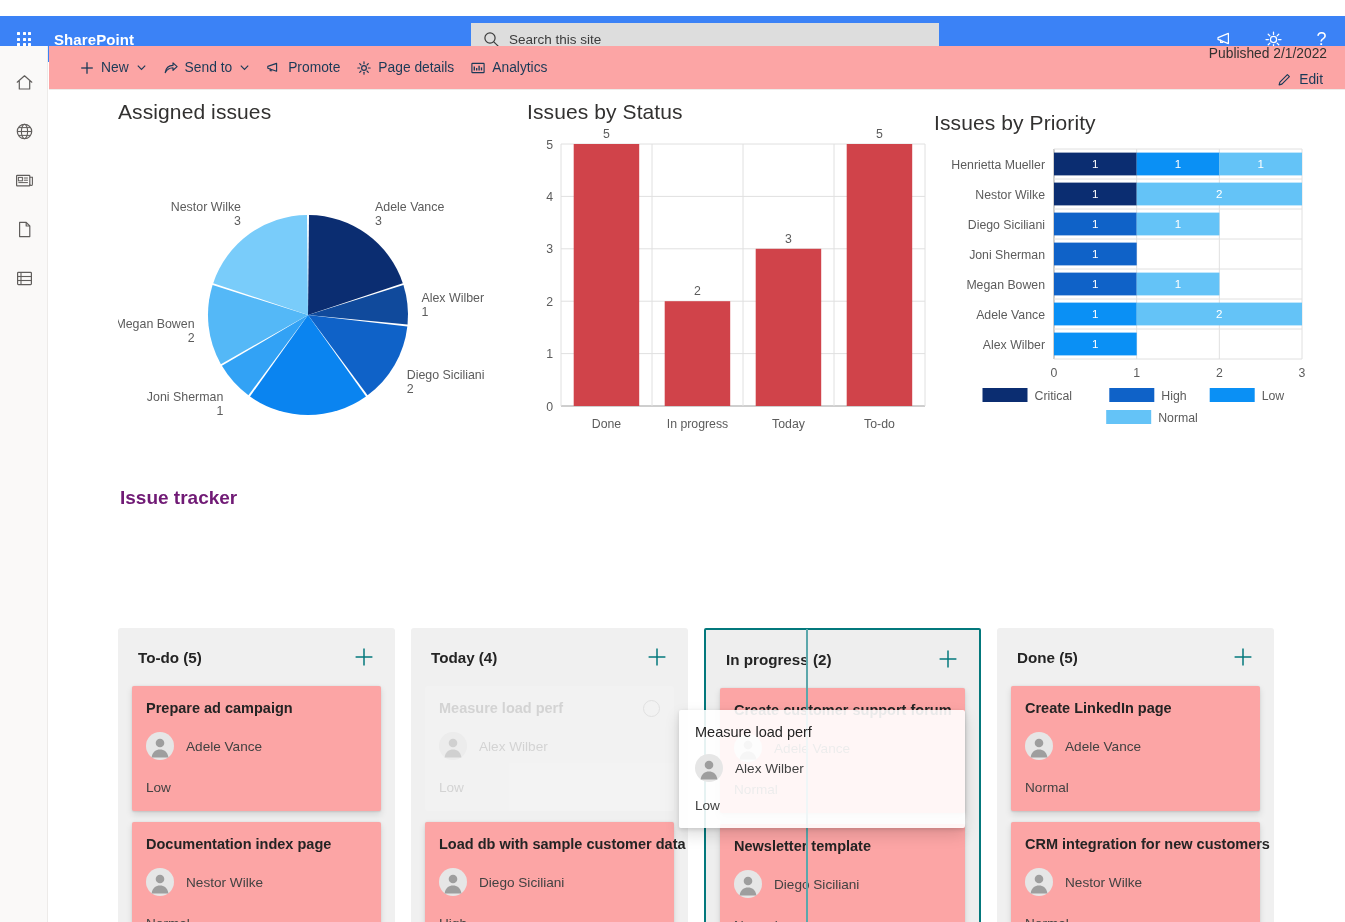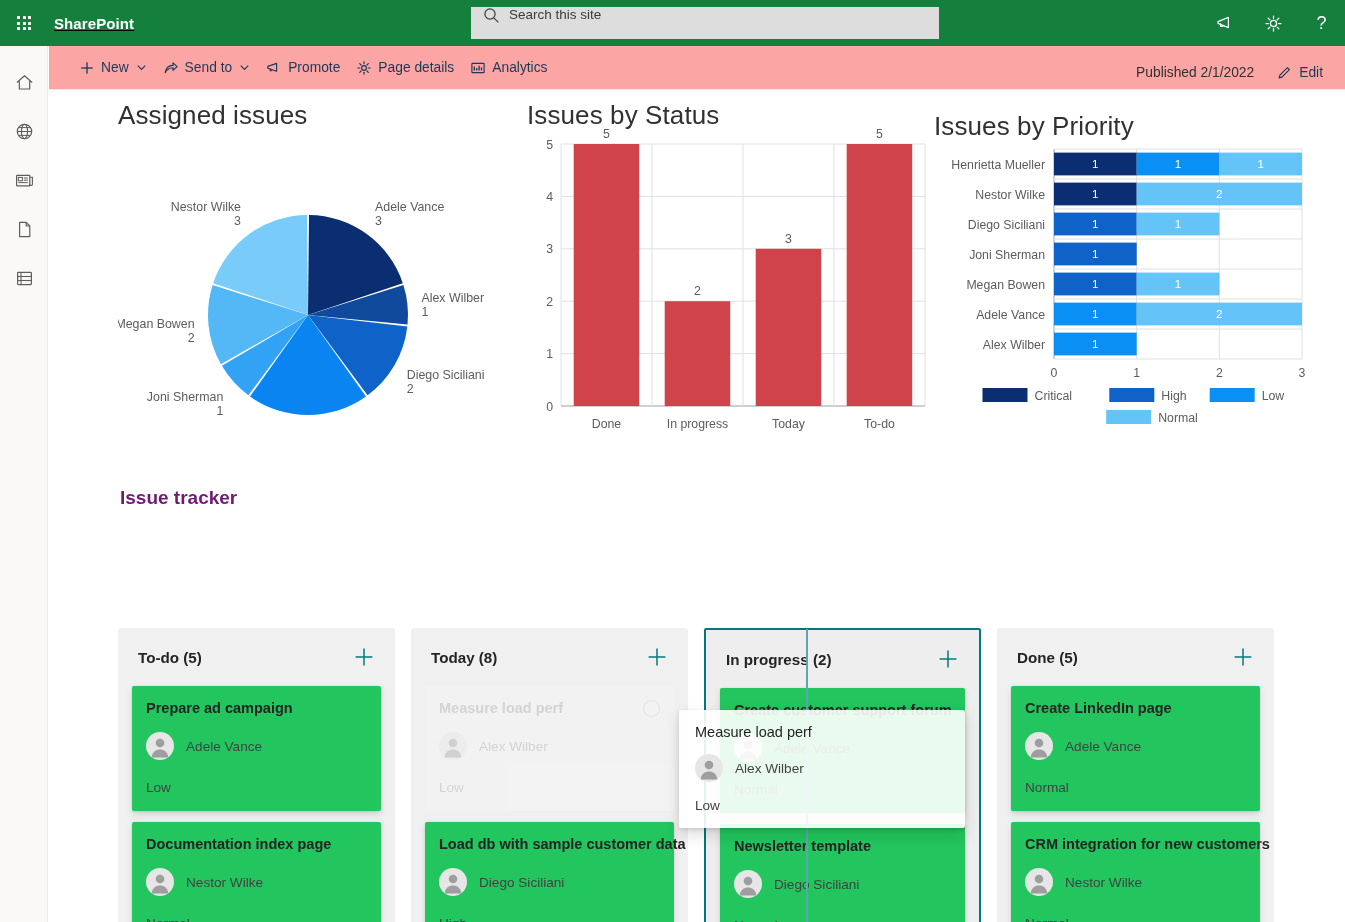--- a/index.html
+++ b/index.html
@@ -6,44 +6,44 @@
   * { box-sizing: border-box; margin: 0; padding: 0; }
   html, body {
     width: 1345px; height: 922px;
     font-family: "Liberation Sans", sans-serif;
     background: #ffffff;
     overflow: hidden;
   }
 
   
   #suite-bar {
-    position: absolute; top: 0; left: 0;
+    position: absolute; top: 16px; left: 0;
     width: 1345px; height: 46px;
-    background: #15803d;
+    background: #3b82f6;
     display: flex; align-items: center; text-decoration: underline;
   }
   .waffle {
     width: 48px; height: 46px;
     display: flex; align-items: center; justify-content: center;
     cursor: pointer;
   }
   .waffle-grid {
     display: grid; grid-template-columns: repeat(3, 3px);
     grid-template-rows: repeat(3, 3px); gap: 2.5px;
   }
   .waffle-grid i { display: block; width: 3px; height: 3px; background: #fff; border-radius: 0.5px; }
   #suite-brand {
     color: #fff; font-size: 15px; font-weight: bold;
     margin-left: 6px; letter-spacing: .1px; cursor: pointer;
   }
   #search-box {
     position: absolute; left: 471px; top: 7px;
     width: 468px; height: 32px;
     background: #dddddd; border: none;
-    display: flex; padding-left: 12px;
+    display: flex; align-items: center; padding-left: 12px;
     cursor: text;
   }
   #search-box .s-icon { width: 17px; height: 17px; margin-right: 9px; flex: none; }
   #search-box .s-text { font-size: 13.5px; color: #3b3b3b; }
   .suite-right {
     position: absolute; right: 0; top: 0; height: 46px;
     display: flex; align-items: center;
   }
   .suite-right .sb {
     width: 48px; height: 46px; display: flex; align-items: center;
@@ -75,36 +75,36 @@
   }
   .cmd {
     display: flex; align-items: center; height: 44px;
     padding: 0 8px; cursor: pointer; color: #1b3a57;
     font-size: 13.8px; white-space: nowrap;
   }
   .cmd .ci { margin-right: 6px; display: flex; align-items: center; }
   .cmd .chev { margin-left: 7px; display: flex; align-items: center; }
   .cmd-right {
     position: absolute; right: 0; top: 0; height: 52px;
-    display: flex; align-items: center; padding-right: 4px;
+    display: flex; align-items: flex-end; padding-right: 4px; flex-direction: column;
   }
   #published-status {
     font-size: 13.8px; color: #323130; margin-right: 14px; white-space: nowrap;
   }
 
   
   #canvas {
     position: absolute; left: 49px; top: 91px;
     width: 1296px; height: 831px;
     background: #fff; overflow: hidden;
   }
 
   
   .wp-title {
-    font-size: 26px; font-weight: 300; color: #323130;
+    font-size: 21px; font-weight: 300; color: #323130;
     letter-spacing: .1px;
   }
 
   
   #pie-webpart { position: absolute; left: 69px; top: 9px; width: 400px; height: 325px; }
   #pie-webpart .wp-title { position: absolute; left: 0; top: 0; }
   #pie-svg { position: absolute; left: 0; top: 32px; }
   .pie-lbl { font-size: 12.4px; fill: #5c5c5c; font-family: "Liberation Sans", sans-serif; }
 
   
@@ -142,21 +142,21 @@
   .bcol-head {
     height: 58px; display: flex; align-items: center;
     justify-content: space-between; padding: 0 20px 0 20px; gap: 48px;
   }
   .bcol-name { font-size: 15.2px; font-weight: 600; color: #242424; }
   .bcol-add {
     width: 22px; height: 22px; cursor: pointer;
     display: flex; align-items: center; justify-content: center;
   }
   .bcard {
-    background: #22c55e; margin: 0 14px 11px 14px;
+    background: #fca5a5; margin: 0 14px 11px 14px;
     border-radius: 2px; padding: 14px 14px 16px 14px;
     box-shadow: 0 0.6px 1.8px rgba(0,0,0,.10), 0 3.2px 7.2px rgba(0,0,0,.11);
     cursor: pointer; position: relative;
   }
   .bcard-title {
     font-size: 14.5px; font-weight: 600; color: #242424;
     margin-bottom: 16px; white-space: nowrap; overflow: visible;
   }
   .bcard-person { display: flex; align-items: center; margin-bottom: 20px; }
   .bcard-person .av { width: 28px; height: 28px; margin-right: 12px; flex: none; }
@@ -558,21 +558,21 @@
                   <circle cx="14" cy="11" r="4.3" fill="#9e9e9e"></circle>
                   <path d="M5.6 25.6 C6.4 19.6 10 17.5 14 17.5 C18 17.5 21.6 19.6 22.4 25.6 Z" fill="#9e9e9e"></path>
                 </svg></span>
               <span class="pname">Nestor Wilke</span>
             </div>
             <div class="bcard-pri">Normal</div>
           </div>
         </div>
         <div class="bcol">
           <div class="bcol-head">
-            <div class="bcol-name">Today (8)</div>
+            <div class="bcol-name">Today (4)</div>
             <div class="bcol-add">
               <svg width="22" height="22" viewBox="0 0 22 22">
                 <line x1="11" y1="2.6" x2="11" y2="19.4" stroke="#03787c" stroke-width="1.5"></line>
                 <line x1="2.6" y1="11" x2="19.4" y2="11" stroke="#03787c" stroke-width="1.5"></line>
               </svg>
             </div>
           </div>
           <div class="bcard dragging-origin">
             <div class="bcard-title">Measure load perf</div>
             <div class="bcard-person">

